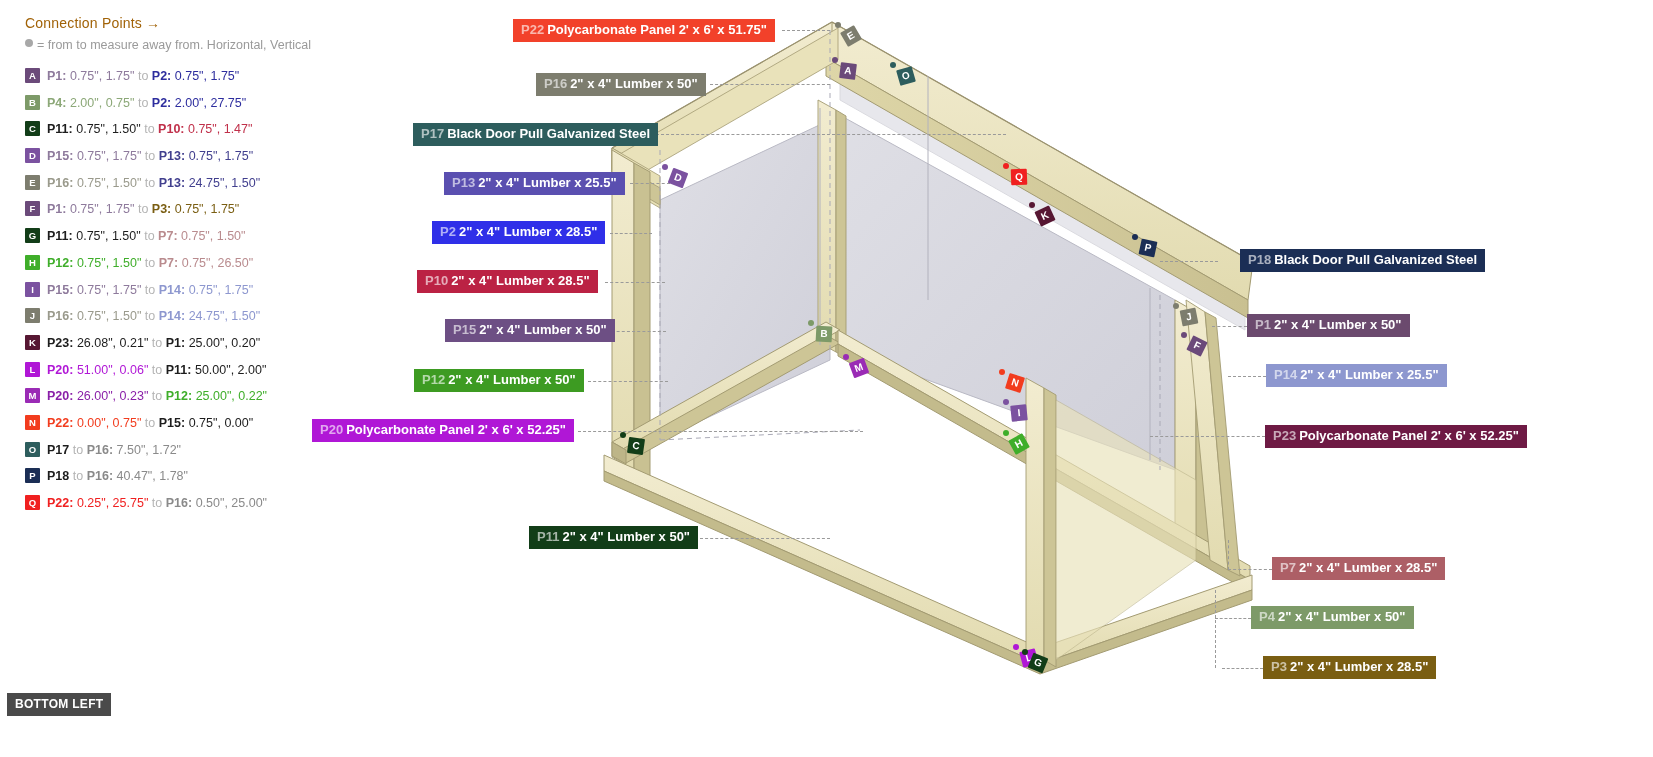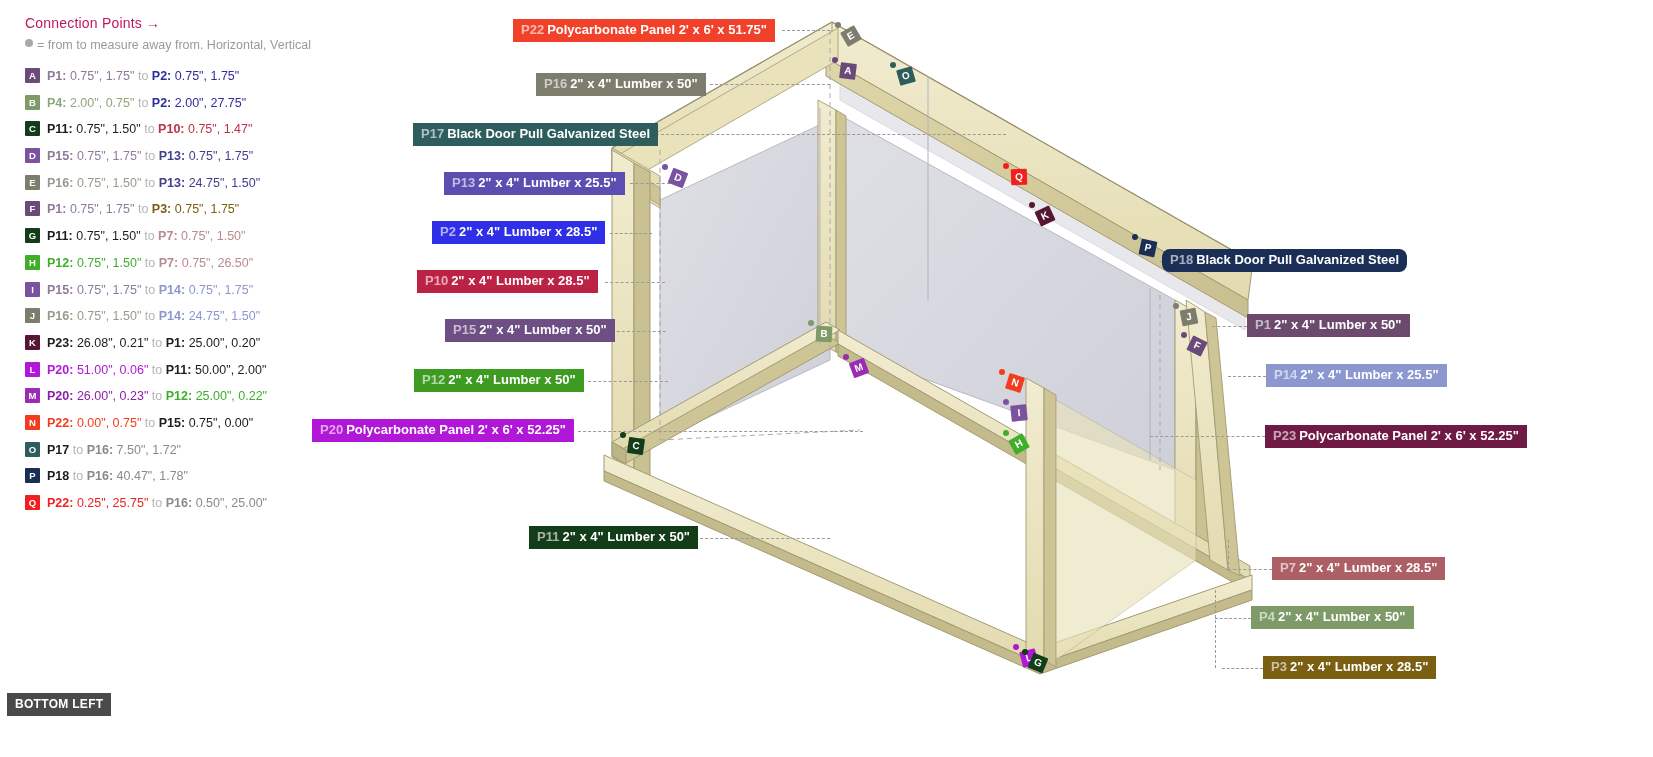--- a/index.html
+++ b/index.html
@@ -7,21 +7,21 @@
     width:1653px;height:757px;position:relative;overflow:hidden;
     background:#ffffff;
     font-family:"Liberation Sans","DejaVu Sans",sans-serif;
     -webkit-font-smoothing:antialiased;
   }
 
   
   #legend{position:absolute;left:0;top:0;width:330px;height:757px;}
   #legend-title{
     position:absolute;left:25px;top:15px;
-    font-size:14px;color:#be185d;font-weight:400;letter-spacing:.2px;
+    font-size:14px;color:#a16207;font-weight:400;letter-spacing:.2px;
   }
   #legend-sub{
     position:absolute;left:25px;top:38px;
     font-size:12.5px;color:#9a9a9a;font-weight:400;white-space:nowrap;
   }
   #legend-sub .dot{
     display:inline-block;width:8px;height:8px;border-radius:50%;
     background:#a8a8a8;margin-right:4px;vertical-align:2px;
   }
   #legend-list{position:absolute;left:25px;top:63px;width:305px;}
@@ -197,21 +197,21 @@
       <div class="callout" style="left: 513px; top: 19px; background: rgb(242, 65, 42);"><span class="pid">P22</span><span>Polycarbonate Panel 2' x 6'  x 51.75"</span></div>
       <div class="callout" style="left: 536px; top: 73px; background: rgb(125, 125, 110);"><span class="pid">P16</span><span>2" x 4" Lumber  x 50"</span></div>
       <div class="callout" style="left: 413px; top: 123px; background: rgb(45, 93, 93);"><span class="pid">P17</span><span>Black Door Pull Galvanized Steel</span></div>
       <div class="callout" style="left: 444px; top: 172px; background: rgb(90, 79, 176);"><span class="pid">P13</span><span>2" x 4" Lumber  x 25.5"</span></div>
       <div class="callout" style="left: 432px; top: 221px; background: rgb(47, 47, 232);"><span class="pid">P2</span><span>2" x 4" Lumber  x 28.5"</span></div>
       <div class="callout" style="left: 417px; top: 270px; background: rgb(187, 34, 68);"><span class="pid">P10</span><span>2" x 4" Lumber  x 28.5"</span></div>
       <div class="callout" style="left: 445px; top: 319px; background: rgb(109, 79, 132);"><span class="pid">P15</span><span>2" x 4" Lumber  x 50"</span></div>
       <div class="callout" style="left: 414px; top: 369px; background: rgb(61, 155, 34);"><span class="pid">P12</span><span>2" x 4" Lumber  x 50"</span></div>
       <div class="callout" style="left: 312px; top: 419px; background: rgb(176, 23, 214);"><span class="pid">P20</span><span>Polycarbonate Panel 2' x 6'  x 52.25"</span></div>
       <div class="callout" style="left: 529px; top: 526px; background: rgb(18, 61, 24);"><span class="pid">P11</span><span>2" x 4" Lumber  x 50"</span></div>
-      <div class="callout" style="left: 1162px; top: 249px; background: rgb(27, 46, 85); border-radius: 8px;"><span class="pid">P18</span><span>Black Door Pull Galvanized Steel</span></div>
+      <div class="callout" style="left: 1240px; top: 249px; background: rgb(27, 46, 85);"><span class="pid">P18</span><span>Black Door Pull Galvanized Steel</span></div>
       <div class="callout" style="left: 1247px; top: 314px; background: rgb(107, 74, 110);"><span class="pid">P1</span><span>2" x 4" Lumber  x 50"</span></div>
       <div class="callout" style="left: 1266px; top: 364px; background: rgb(141, 151, 207);"><span class="pid">P14</span><span>2" x 4" Lumber  x 25.5"</span></div>
       <div class="callout" style="left: 1265px; top: 425px; background: rgb(110, 26, 68);"><span class="pid">P23</span><span>Polycarbonate Panel 2' x 6'  x 52.25"</span></div>
       <div class="callout" style="left: 1272px; top: 557px; background: rgb(173, 95, 102);"><span class="pid">P7</span><span>2" x 4" Lumber  x 28.5"</span></div>
       <div class="callout" style="left: 1251px; top: 606px; background: rgb(125, 154, 104);"><span class="pid">P4</span><span>2" x 4" Lumber  x 50"</span></div>
       <div class="callout" style="left: 1263px; top: 656px; background: rgb(122, 94, 18);"><span class="pid">P3</span><span>2" x 4" Lumber  x 28.5"</span></div>
     </div>
   <div id="marker-layer">
       <div class="marker" style="left: 843px; top: 28px; background: rgb(125, 125, 110); transform: rotate(-30deg);">E</div>
       <div class="pt" style="left: 835px; top: 22px; background: rgb(125, 125, 110);"></div>

